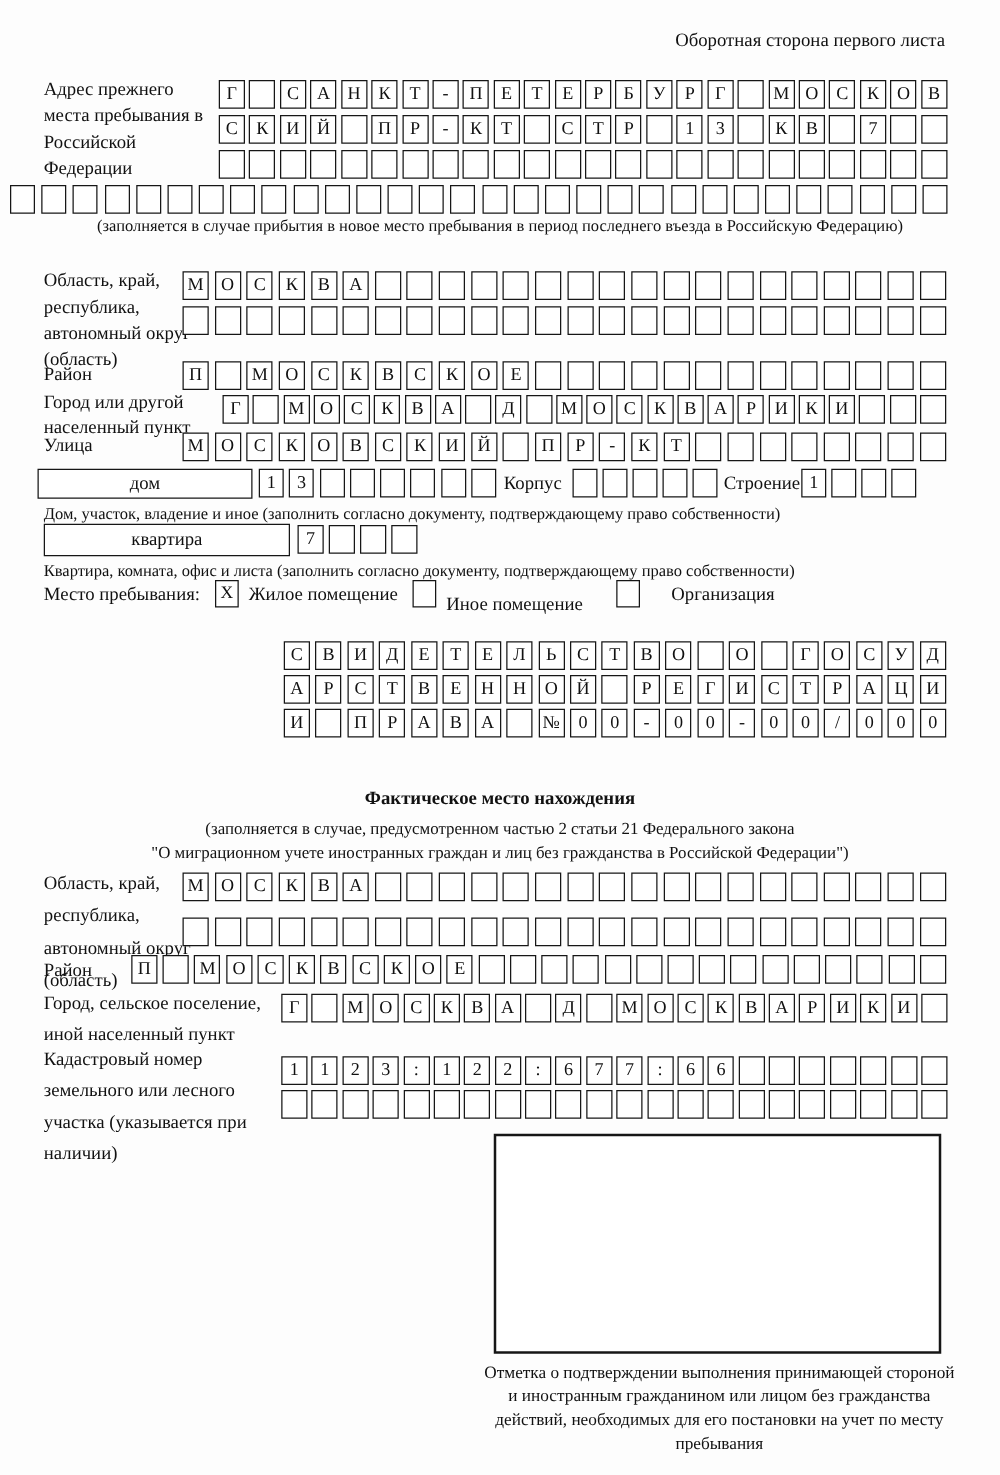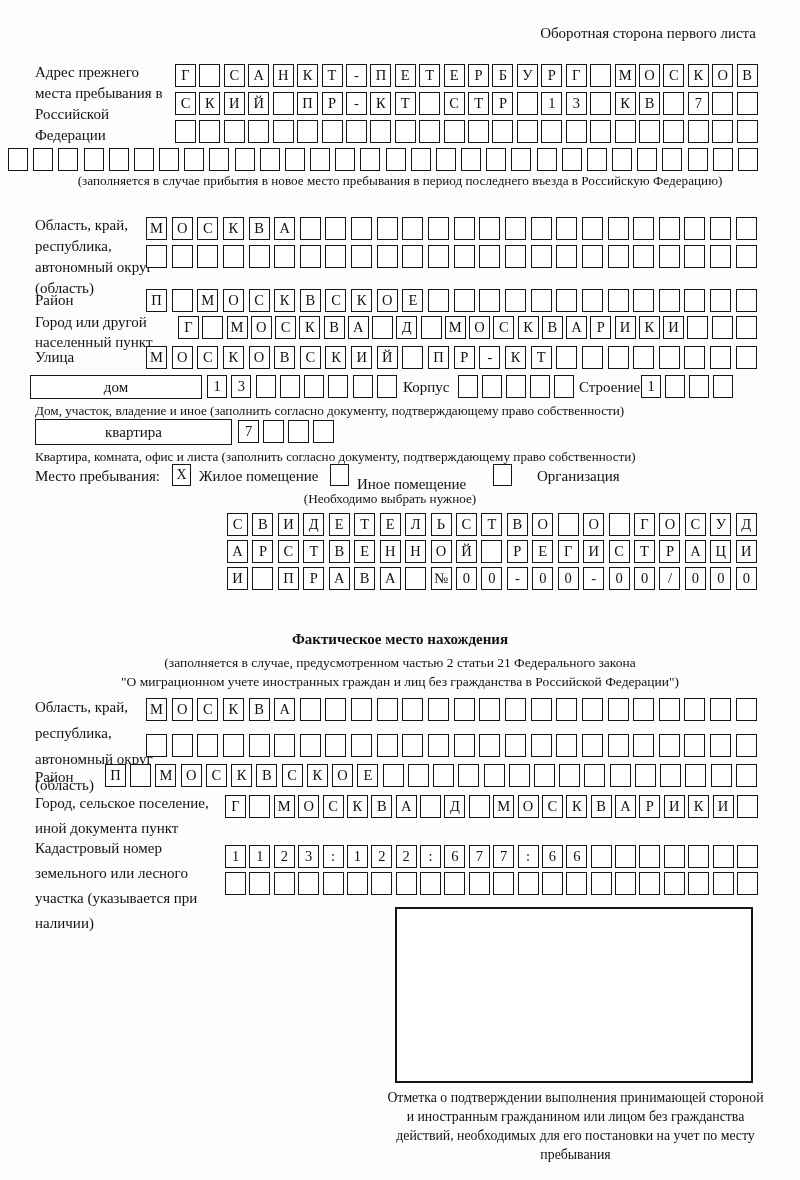--- a/index.html
+++ b/index.html
@@ -335,21 +335,20 @@
     </div>
   <div class="abs cap" style="left:35px;top:448px;width:740px;">Квартира, комната, офис и листа (заполнить согласно документу, подтверждающему право собственности)</div>
 
   <div class="abs lbl" style="left:35px;top:466px;">Место пребывания:</div>
   <div class="abs chk" style="left:172px;top:464px;">X</div>
   <div class="abs lbl" style="left:199px;top:466px;text-align:right;">Жилое помещение</div>
   <div class="abs chk" style="left:330px;top:464px;"></div>
   <div class="abs lbl" style="left:357px;top:474px;">Иное помещение</div>
   <div class="abs chk" style="left:493px;top:464px;"></div>
   <div class="abs lbl" style="left:537px;top:466px;">Организация</div>
-  <div class="abs cap center" style="left:240px;top:490px;width:300px;">(Необходимо выбрать нужное)</div>
 
   <div class="abs brow" style="left:227px;top:513px;width:530px;">
       <span class="cbox">С</span>
       <span class="cbox">В</span>
       <span class="cbox">И</span>
       <span class="cbox">Д</span>
       <span class="cbox">Е</span>
       <span class="cbox">Т</span>
       <span class="cbox">Е</span>
       <span class="cbox">Л</span>
@@ -495,21 +494,21 @@
       <span class="cbox"></span>
       <span class="cbox"></span>
       <span class="cbox"></span>
       <span class="cbox"></span>
       <span class="cbox"></span>
       <span class="cbox"></span>
       <span class="cbox"></span>
       <span class="cbox"></span>
     </div>
 
-  <div class="abs lbl lh25" style="left:35px;top:791px;width:195px;">Город, сельское поселение, иной документа пункт</div>
+  <div class="abs lbl lh25" style="left:35px;top:791px;width:195px;">Город, сельское поселение, иной населенный пункт</div>
   <div class="abs brow" style="left:225px;top:795px;width:533px;">
       <span class="cbox">Г</span>
       <span class="cbox"></span>
       <span class="cbox">М</span>
       <span class="cbox">О</span>
       <span class="cbox">С</span>
       <span class="cbox">К</span>
       <span class="cbox">В</span>
       <span class="cbox">А</span>
       <span class="cbox"></span>

